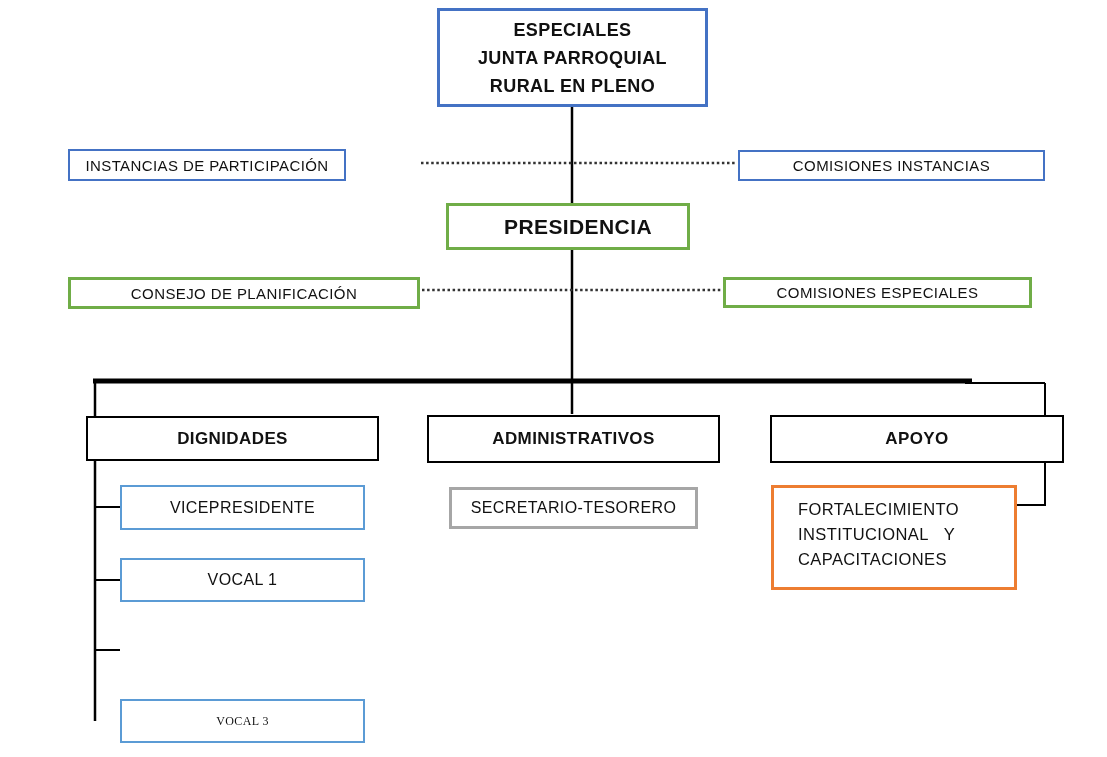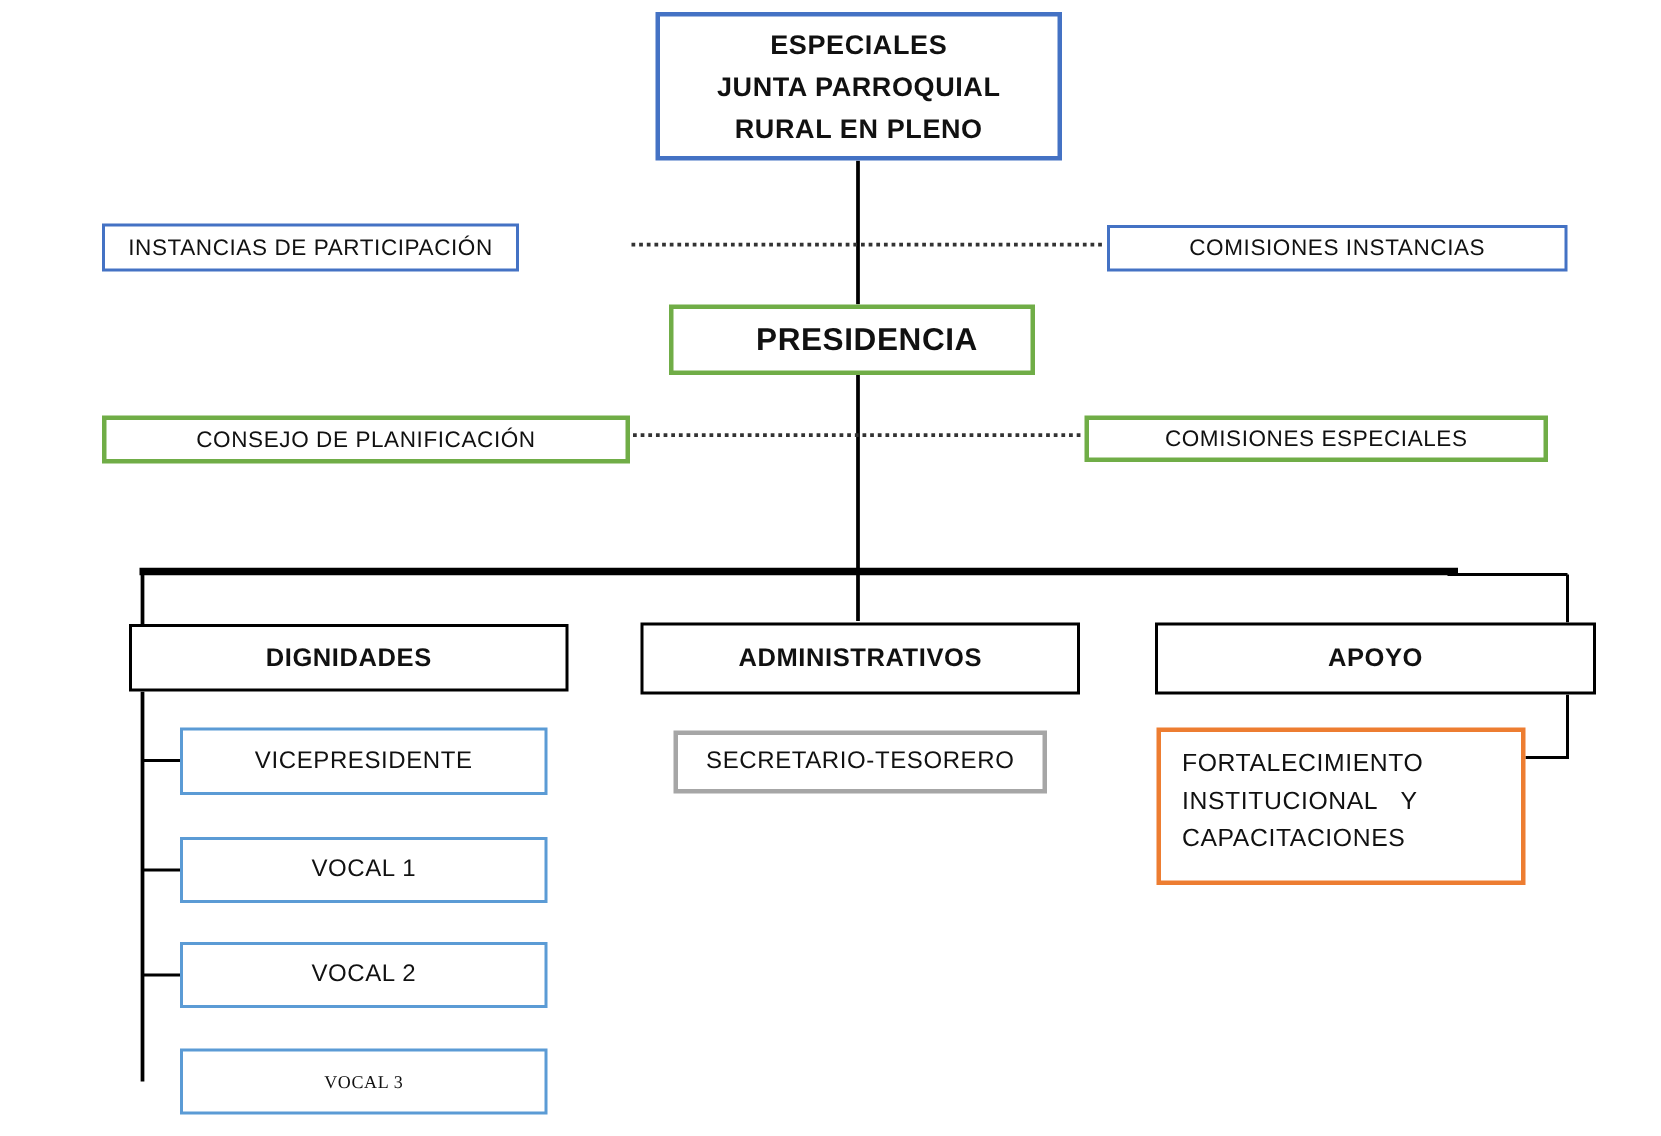--- a/index.html
+++ b/index.html
@@ -41,21 +41,21 @@
   .n-apoyo         { left: 770px; top: 415px; width: 294px; height: 48px;  border: 2px solid #000000; font-size: 17px; font-weight: bold; }
   .n-vicepresidente{ left: 120px; top: 485px; width: 245px; height: 45px;  border: 2px solid #5B9BD5; font-size: 16px; }
   .n-vocal1        { left: 120px; top: 558px; width: 245px; height: 44px;  border: 2px solid #5B9BD5; font-size: 16px; }
   .n-vocal2        { left: 120px; top: 628px; width: 245px; height: 44px;  border: 2px solid #5B9BD5; font-size: 16px; }
   .n-vocal3        { left: 120px; top: 699px; width: 245px; height: 44px;  border: 2px solid #5B9BD5; font-size: 12px; font-family: Liberation Serif, serif; }
   .n-secretario    { left: 449px; top: 487px; width: 249px; height: 42px;  border: 3px solid #A6A6A6; font-size: 16px; }
   .n-fortalecimiento {
     left: 771px; top: 485px; width: 246px; height: 105px;
     border: 3px solid #ED7D31; font-size: 16.5px;
     justify-content: flex-start; align-items: flex-start;
-    text-align: left; padding: 9px 12px 0 14px; line-height: 25px;
+    text-align: left; padding: 9px 12px 0 24px; line-height: 25px;
   }
 </style>
 </head>
 <body>
 
 <div id="stage">
 
   <svg id="connectors" viewBox="0 0 1107 757" xmlns="http://www.w3.org/2000/svg">
 
     <line x1="572" y1="107" x2="572" y2="203" stroke="#000000" stroke-width="2.5"></line>
@@ -99,21 +99,20 @@
   <div class="box n-dignidades">DIGNIDADES</div>
 
   <div class="box n-administrativos">ADMINISTRATIVOS</div>
 
   <div class="box n-apoyo">APOYO</div>
 
   <div class="box n-vicepresidente">VICEPRESIDENTE</div>
 
   <div class="box n-vocal1">VOCAL 1</div>
 
-  <div class="box n-vocal2">VOCAL 2</div>
 
   <div class="box n-vocal3">VOCAL 3</div>
 
   <div class="box n-secretario">SECRETARIO-TESORERO</div>
 
   <div class="box n-fortalecimiento">FORTALECIMIENTO
 INSTITUCIONAL&nbsp;&nbsp;&nbsp;Y
 CAPACITACIONES</div>
 
 </div>

